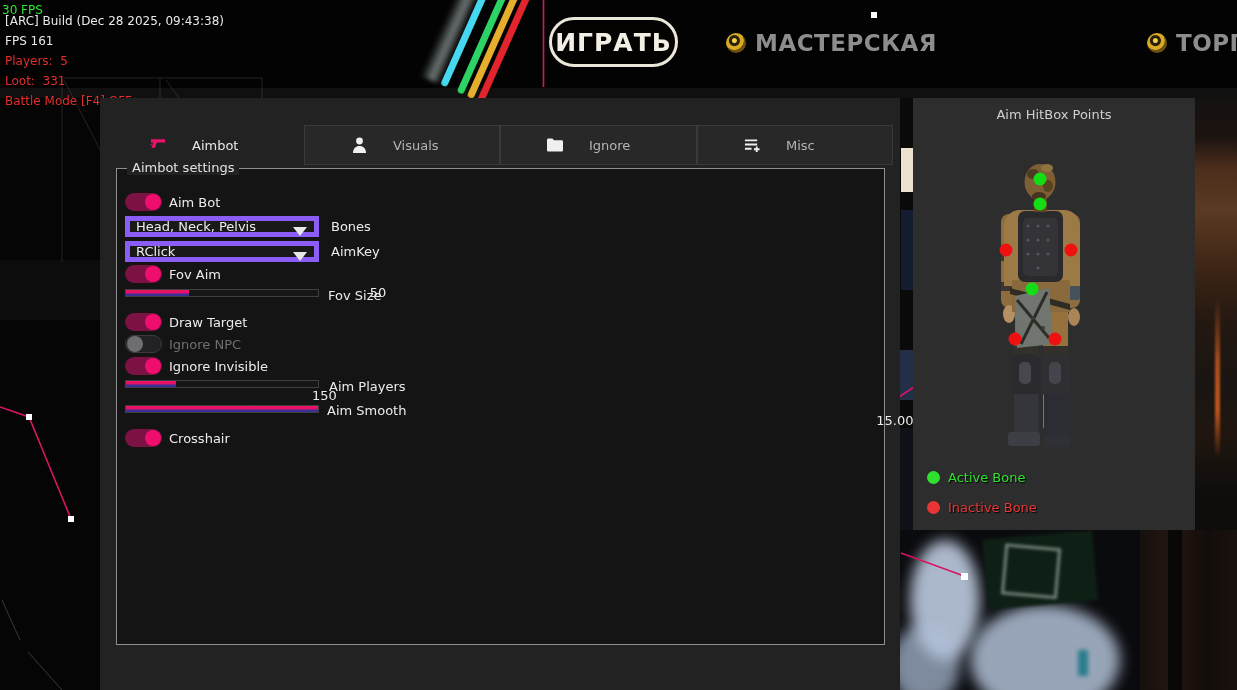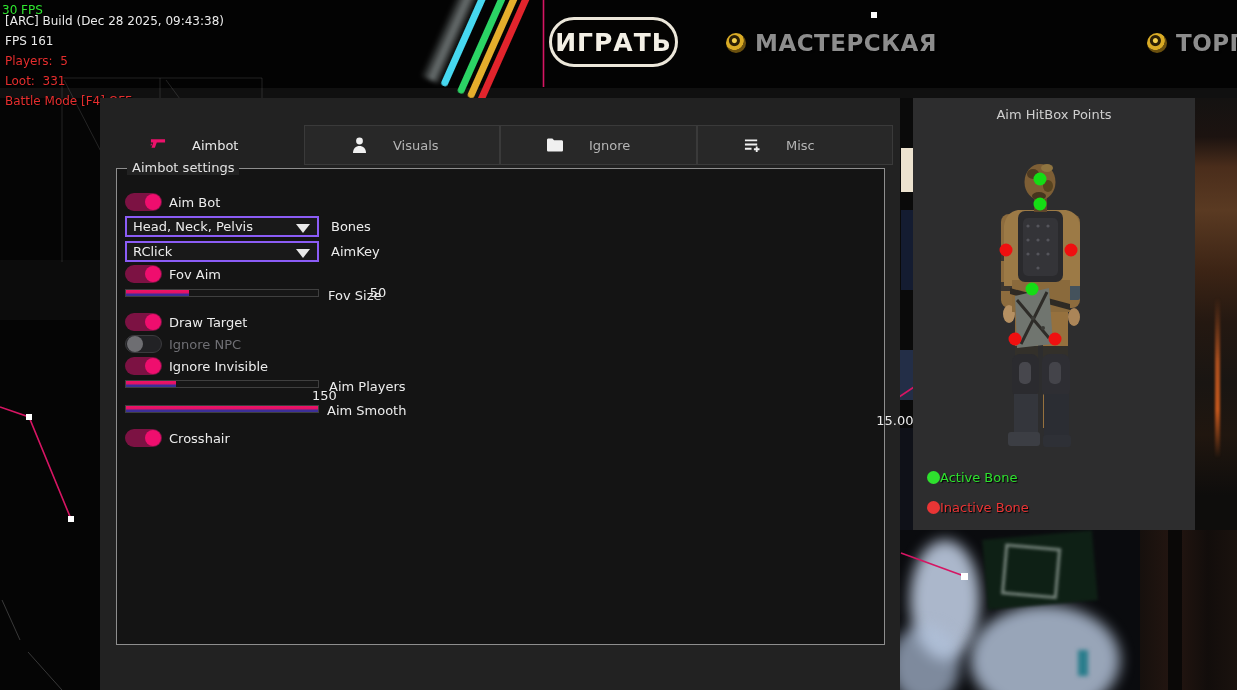--- a/index.html
+++ b/index.html
@@ -91,37 +91,37 @@
   .ctl-label.dim { color:#6f6f74; }
 
   .toggle { position:absolute; left:8px; width:37px; height:18px; border-radius:9px; cursor:pointer; }
   .toggle .knob { position:absolute; top:1px; width:16px; height:16px; border-radius:50%; }
   .toggle[data-state="on"]  { background:#7c1243; }
   .toggle[data-state="on"] .knob  { right:1px; background:#ef0e6e; }
   .toggle[data-state="off"] { background:#222225; border:1px solid #3a3a3d; }
   .toggle[data-state="off"] .knob { left:1px; top:0; background:#6e6e72; }
 
   .combo { position:absolute; left:8px; width:194px; height:21px; background:#191919;
-    border:2px solid #8b5cf6; color:#ececec; font-size:13px; display:flex; align-items:center;
+    border:5px solid #8b5cf6; color:#ececec; font-size:13px; display:flex; align-items:center;
     padding-left:6px; cursor:pointer; }
   .combo .arrow { position:absolute; right:7px; top:6px; width:0; height:0;
     border-left:7px solid transparent; border-right:7px solid transparent; border-top:9px solid #e8e8e8; }
 
   .slider { position:absolute; left:8px; width:194px; height:8px; background:#161616;
     border:1px solid #3f3f3f; cursor:pointer; }
   .slider .fill { position:absolute; left:0; top:0; height:100%;
     background:linear-gradient(180deg,#f01268 0%,#e01364 48%,#73248c 62%,#3c2f97 75%,#3c2f97 100%); }
   .slider-value { position:absolute; font-size:13px; color:#ececec; transform:translateX(-50%); white-space:nowrap; }
 
   
   .hitbox-panel { position:absolute; left:913px; top:98px; width:282px; height:432px; background:#2d2d2e; }
   .hb-title { position:absolute; left:0; top:9px; width:100%; text-align:center;
     color:#cfcfcf; font-size:13px; }
   .char-wrap { position:absolute; left:72px; top:58px; width:125px; height:300px; }
-  .leg-row { position:absolute; left:14px; display:flex; align-items:center; 
+  .leg-row { position:absolute; left:14px; display:flex; align-items:center; gap:8px;
     font-size:13px; text-shadow:1px 1px 1px #000; }
   .leg-dot { width:13px; height:13px; border-radius:50%; flex:none; }
 </style>
 </head>
 <body>
 
 <div class="screen">
 
   <div class="bg-topbar"></div>
   <div class="bg-band"></div>

